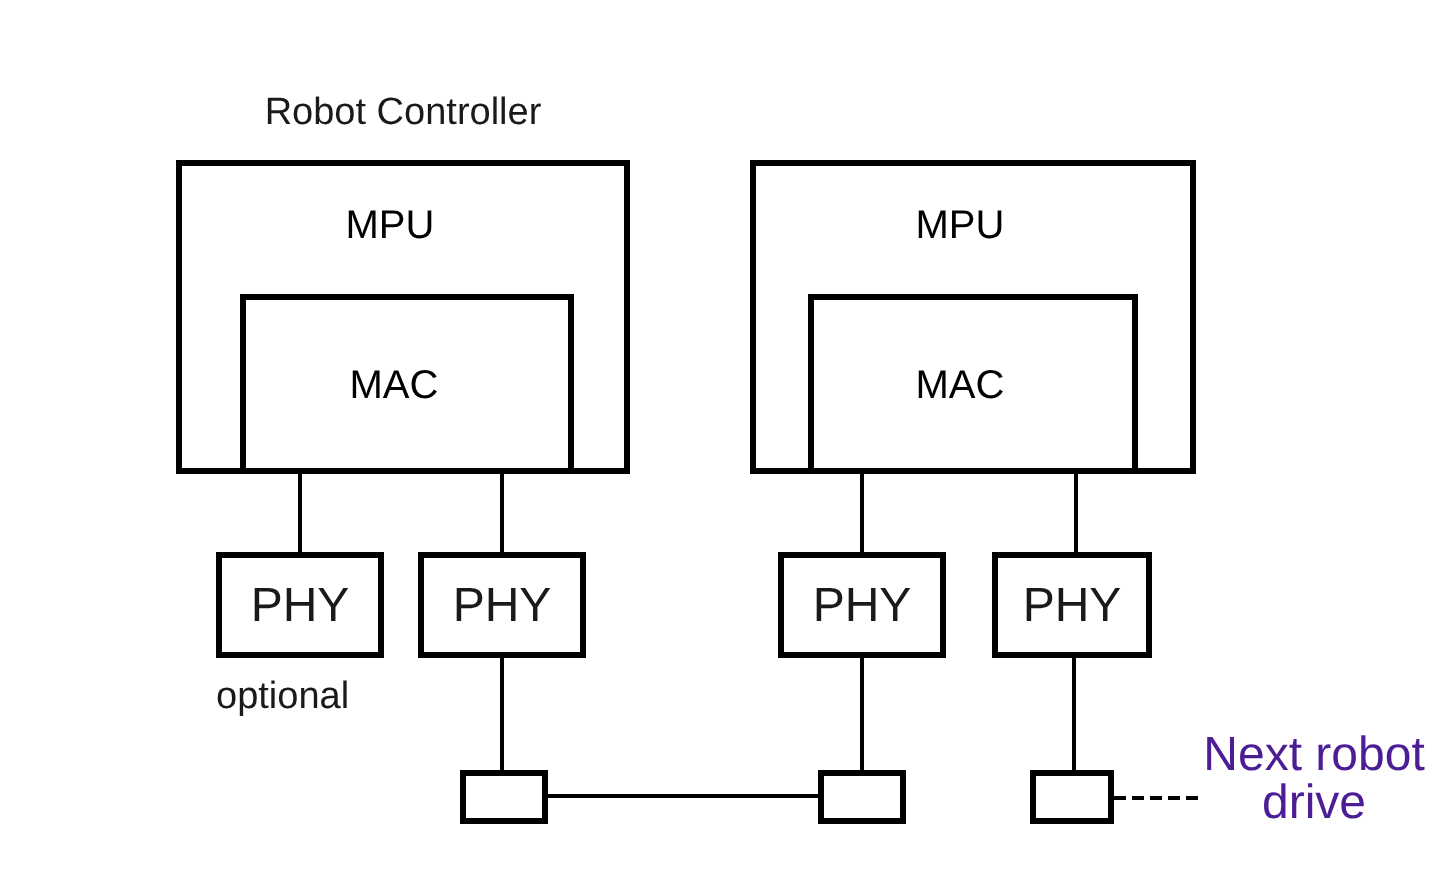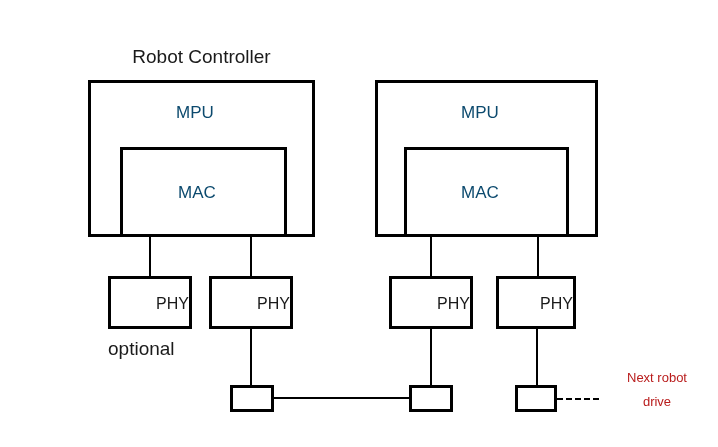--- a/index.html
+++ b/index.html
@@ -28,35 +28,35 @@
   .box {
     position: absolute;
     box-sizing: border-box;
     background: #ffffff;
     border: 3px solid #000000;
   }
   .box-label {
     position: absolute;
     left: 0;
     right: 13px;
-    font-size: 17px;
+    font-size: 20px;
     line-height: 22px;
     text-align: center;
     white-space: nowrap;
-    color: #0c4a6e;
+    color: #000000;
   }
   .mpu-label { top: 19px; }
   .mac-label { top: 32px; }
   .phy-label {
     position: absolute;
     left: 0; right: 0; top: 50%;
     transform: translateY(-50%);
-    font-size: 16px;
+    font-size: 24px;
     line-height: 21px;
-    text-align: right;
+    text-align: center;
     white-space: nowrap;
   }
   .connector-box {
     position: absolute;
     box-sizing: border-box;
     background: #ffffff;
     border: 3px solid #000000;
   }
   .vline {
     position: absolute;
@@ -76,24 +76,24 @@
   .free-label {
     position: absolute;
     font-size: 19px;
     line-height: 22px;
     white-space: nowrap;
     text-align: left;
     color: #1a1a1a;
   }
   .next-label {
     position: absolute;
-    font-size: 13px;
+    font-size: 24px;
     line-height: 24px;
     text-align: center;
-    color: #b91c1c;
+    color: #4c1d95;
   }
 </style>
 </head>
 <body>
 
 <div id="canvas">
 
   <div class="node-title" style="left:65px; top:46px; width:227px;">Robot Controller</div>
 
   <div class="box" style="left:65px; top:80px; width:227px; height:157px;">

